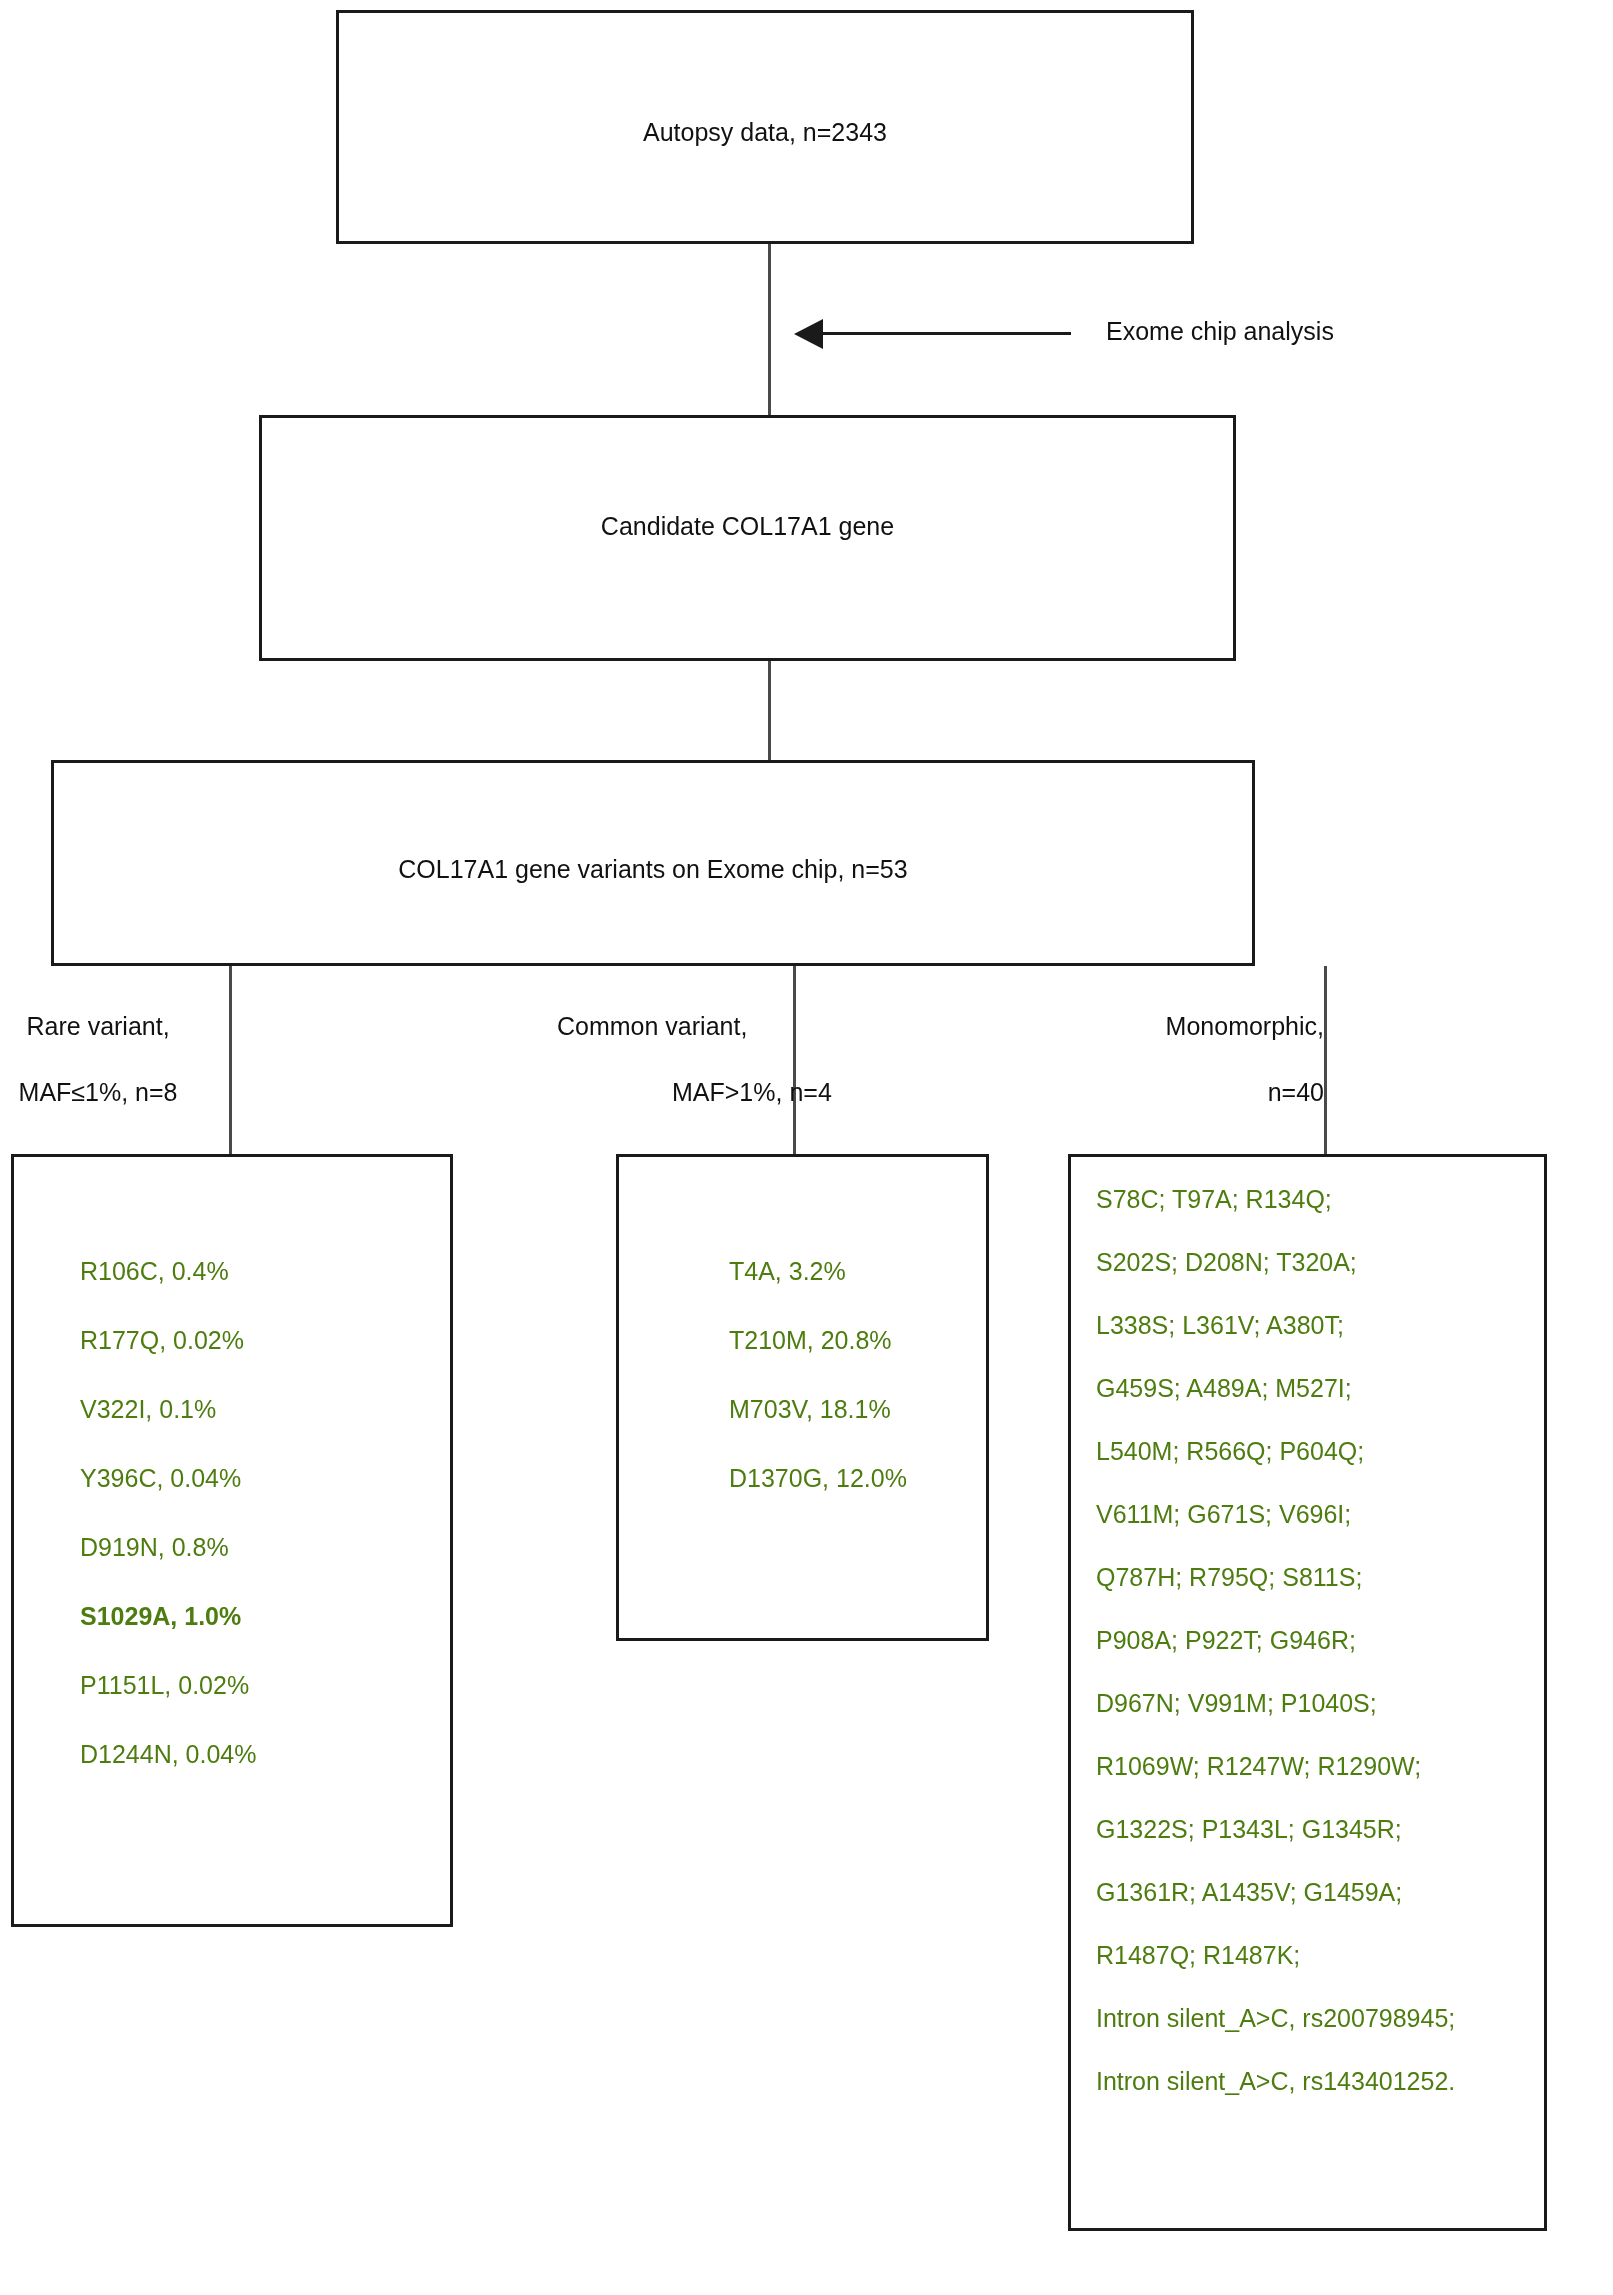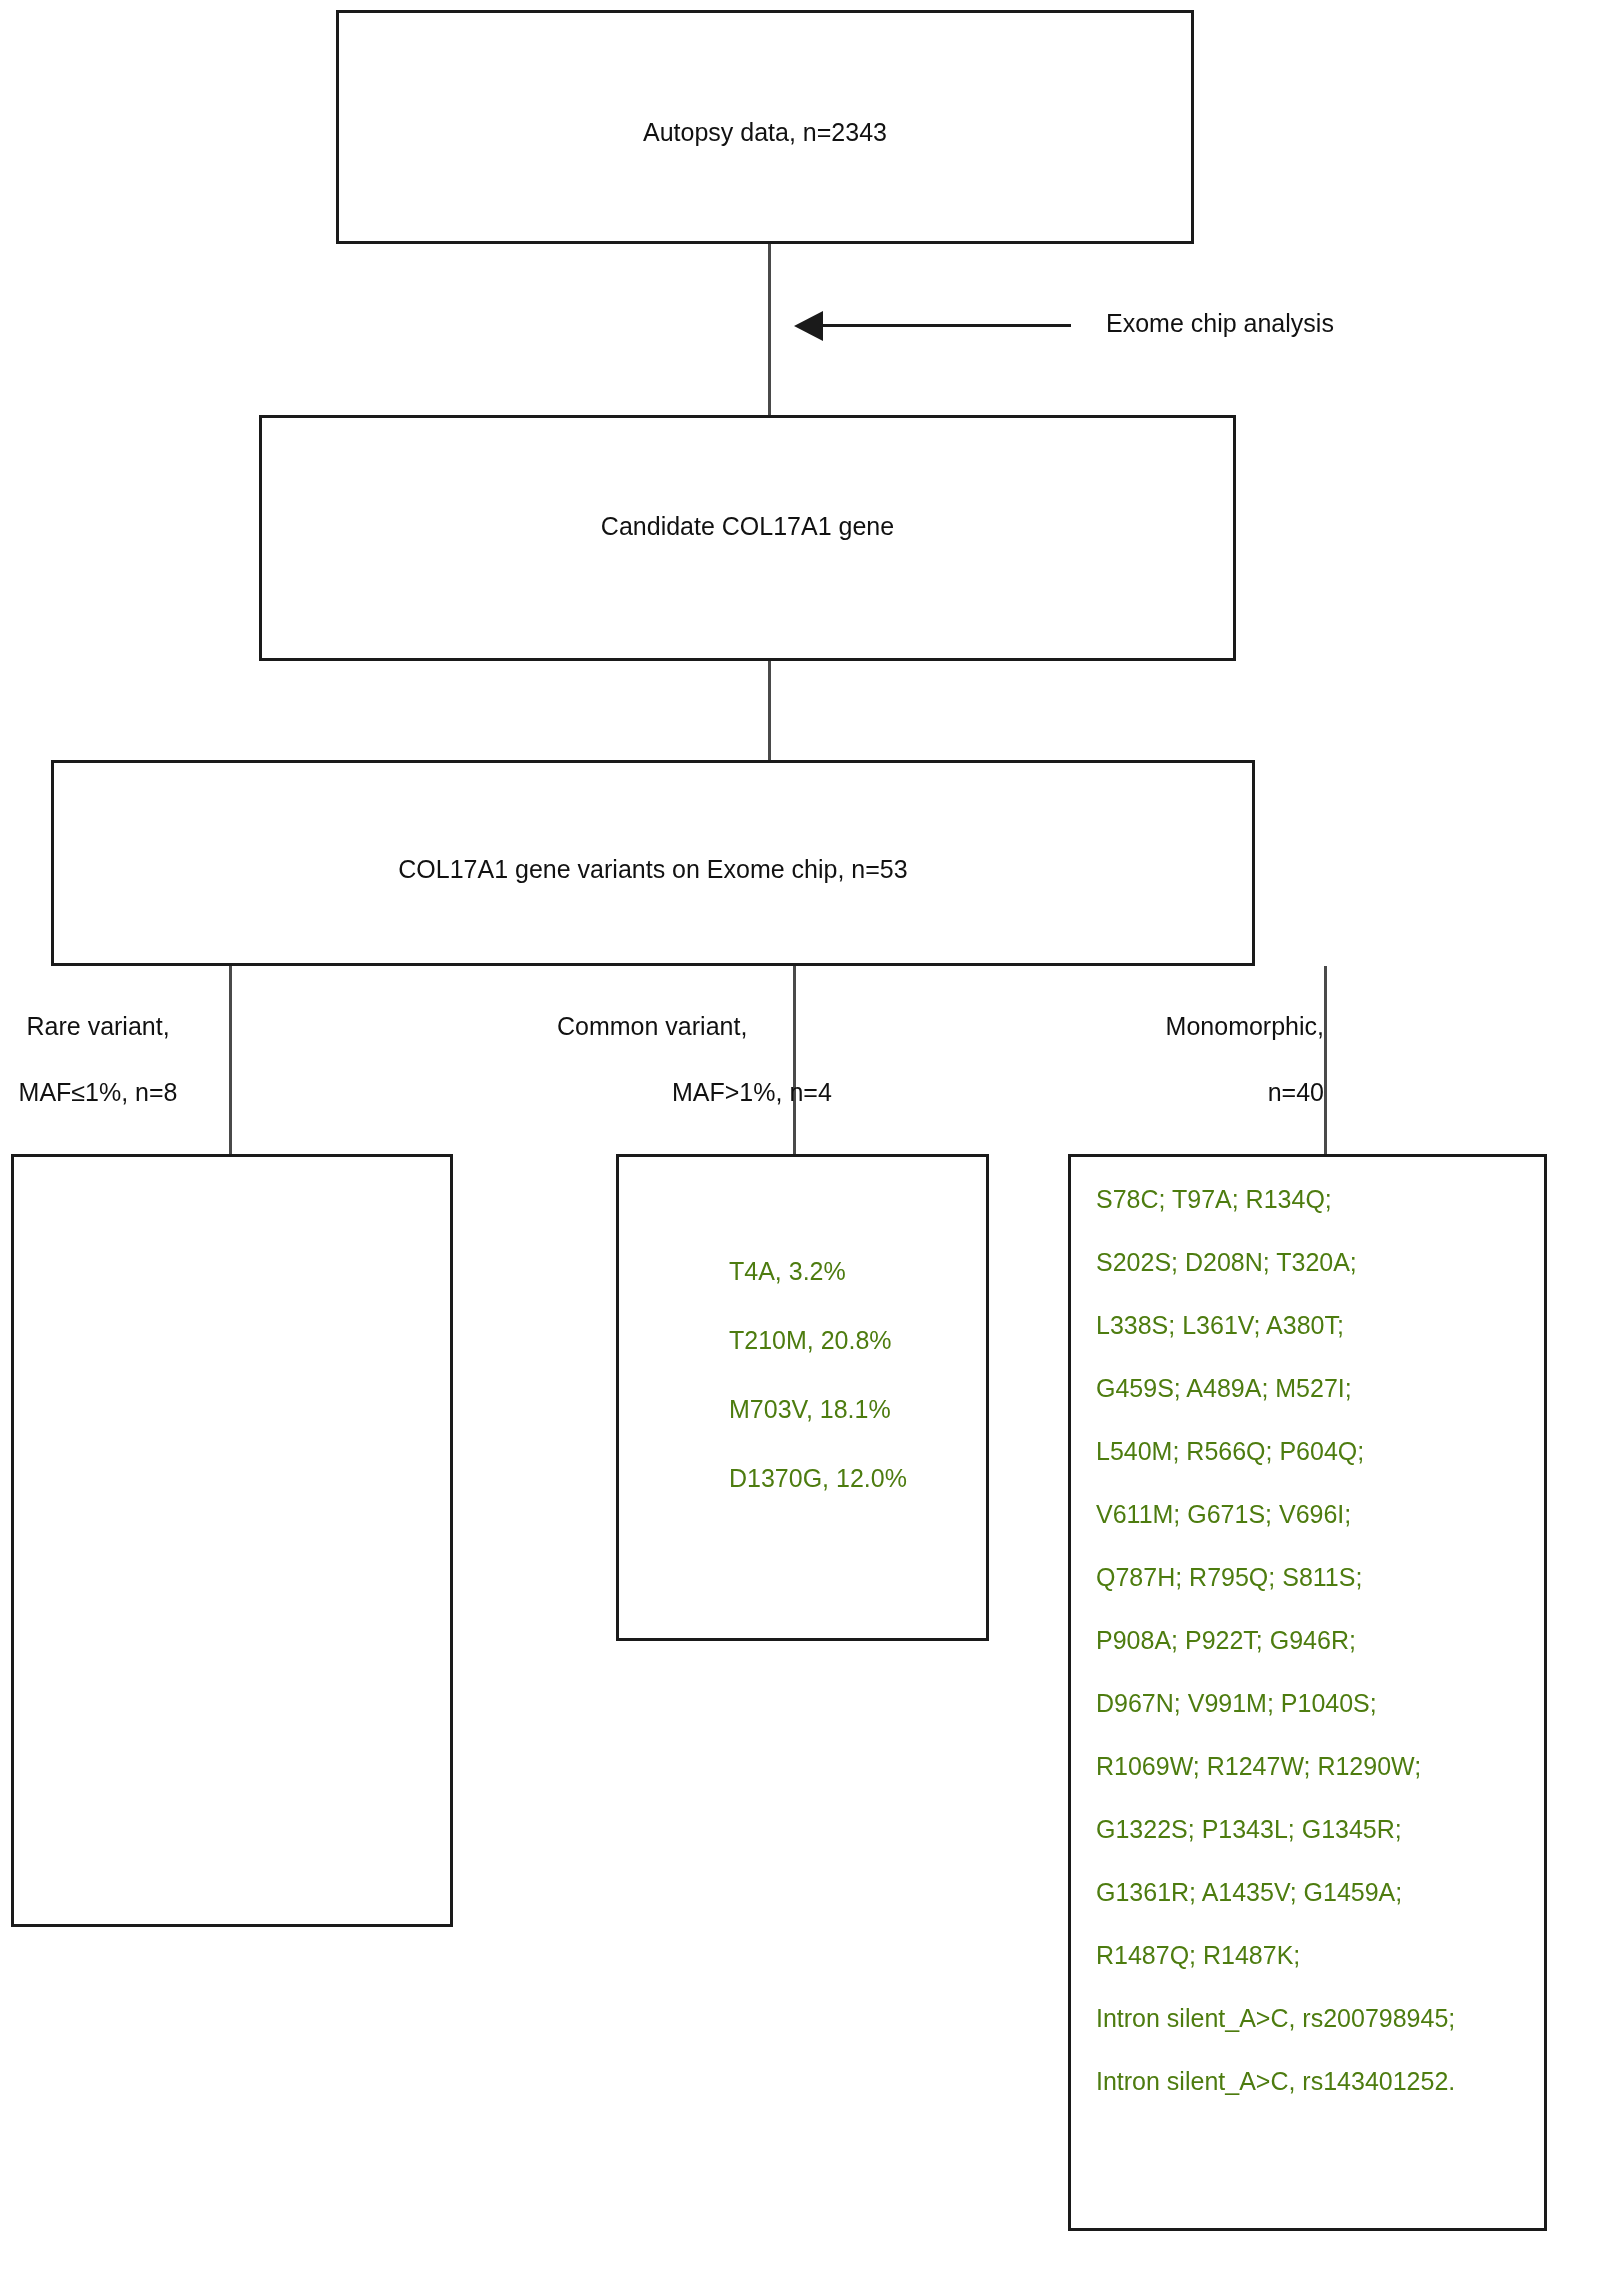--- a/index.html
+++ b/index.html
@@ -45,21 +45,21 @@
 
   
   .vline{position:absolute;background:#4a4a4a;width:2.5px;}
   #conn-autopsy-candidate{left:768px;top:244px;height:171px;}
   #conn-candidate-variants{left:768px;top:626px;height:134px;}
   #conn-branch-left{left:229px;top:966px;height:188px;}
   #conn-branch-mid{left:793px;top:966px;height:188px;}
   #conn-branch-right{left:1324px;top:966px;height:188px;}
 
   
-  #arrow-group{position:absolute;left:784px;top:297px;width:759px;height:59px;}
+  #arrow-group{position:absolute;left:784px;top:305px;width:759px;height:59px;}
   #arrow-shaft{
     position:absolute;left:34px;top:27px;width:253px;height:3.4px;
     background:#1a1a1a;
   }
   #arrow-head{
     position:absolute;left:10px;top:13.5px;
     width:0;height:0;
     border-top:15px solid transparent;
     border-bottom:15px solid transparent;
     border-right:29px solid #1a1a1a;
@@ -133,20 +133,30 @@
     <span>Common variant,</span>
     <span class="l2">MAF&gt;1%, n=4</span>
   </div>
 
   <div class="branch-label" id="label-mono">
     <span>Monomorphic,</span>
     <span class="l2">n=40</span>
   </div>
 
   <div class="box" id="box-rare"></div>
+  <ul class="vlist" id="list-rare">
+      <li>R106C, 0.4%</li>
+      <li>R177Q, 0.02%</li>
+      <li>V322I, 0.1%</li>
+      <li>Y396C, 0.04%</li>
+      <li>D919N, 0.8%</li>
+      <li class="emph">S1029A, 1.0%</li>
+      <li>P1151L, 0.02%</li>
+      <li>D1244N, 0.04%</li>
+    </ul>
 
   <div class="box" id="box-common"></div>
   <ul class="vlist" id="list-common">
       <li>T4A, 3.2%</li>
       <li>T210M, 20.8%</li>
       <li>M703V, 18.1%</li>
       <li>D1370G, 12.0%</li>
     </ul>
 
   <div class="box" id="box-mono"></div>

